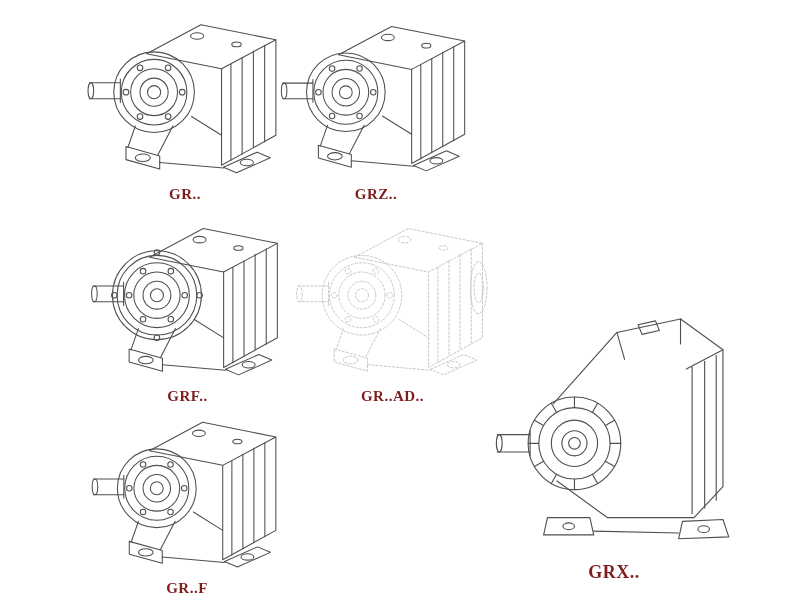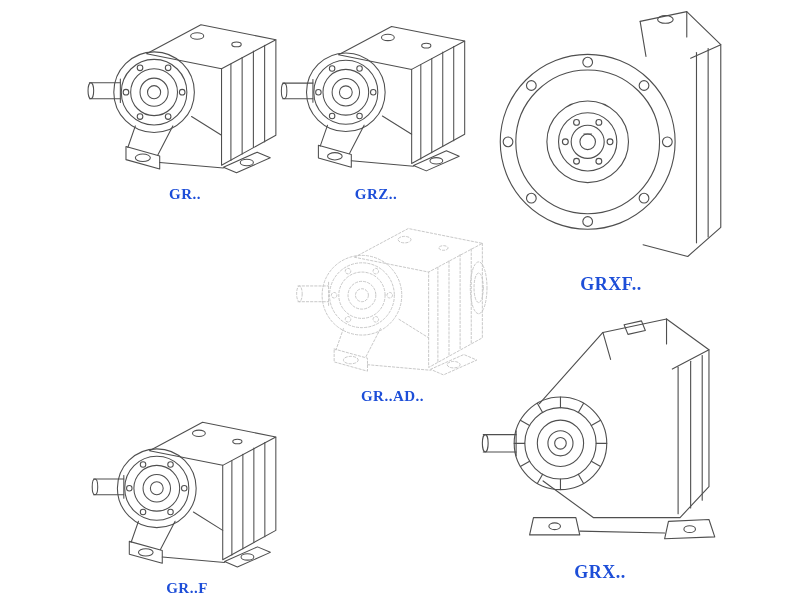--- a/index.html
+++ b/index.html
@@ -1,21 +1,21 @@
 <!DOCTYPE html>
 <html><head>
 <meta charset="utf-8">
 <style>
   *{box-sizing:border-box;margin:0;padding:0}
   html,body{width:800px;height:600px;background:#ffffff;overflow:hidden}
   .page{position:relative;width:800px;height:600px;font-family:"Liberation Serif",serif;background:#fff}
   .cell{position:absolute;display:flex;flex-direction:column;align-items:center}
   .cell svg.draw{flex:1 1 auto;width:100%;min-height:0;fill:none;stroke:#4f4f4f;stroke-width:1.15;stroke-linecap:round;stroke-linejoin:round}
   .cell.phantom svg.draw{stroke:#c4c4c4;stroke-dasharray:2.5 2;stroke-width:1}
-  .model-label{flex:0 0 auto;height:22px;line-height:20px;font-weight:bold;font-size:15px;letter-spacing:.5px;color:#1d4ed8;text-align:center;white-space:nowrap}
+  .model-label{flex:0 0 auto;height:22px;line-height:20px;font-weight:bold;font-size:15px;letter-spacing:.5px;color:#7f1d1d;text-align:center;white-space:nowrap}
   .cell.big .model-label{height:26px;font-size:18px;line-height:24px}
 </style>
 </head>
 <body>
 
 <div class="page">
 
   <svg width="0" height="0" style="position:absolute" aria-hidden="true">
     <defs>
       <g id="g-helical">
@@ -157,43 +157,43 @@
     <figcaption class="model-label">GR..</figcaption>
   </figure>
 
   <figure class="cell" style="left:280px;top:6px;width:192px;height:200px">
     <svg class="draw">
         <use href="#sym-helical"></use>
       </svg>
     <figcaption class="model-label">GRZ..</figcaption>
   </figure>
 
-  <figure class="cell big" style="left:492px;top:0px;width:238px;height:298px">
+
+  <figure class="cell" style="left:85px;top:210px;width:205px;height:198px">
     <svg class="draw">
-        <use href="#sym-grxf"></use>
+        <use href="#sym-helical-flange"></use>
       </svg>
-    <figcaption class="model-label">GRXF..</figcaption>
+    <figcaption class="model-label">GRF..</figcaption>
   </figure>
-
 
   <figure class="cell phantom" style="left:290px;top:210px;width:205px;height:198px">
     <svg class="draw">
         <use href="#sym-adapter"></use>
       </svg>
     <figcaption class="model-label">GR..AD..</figcaption>
   </figure>
 
   <figure class="cell" style="left:88px;top:404px;width:198px;height:196px">
     <svg class="draw">
         <use href="#sym-helical"></use>
       </svg>
     <figcaption class="model-label">GR..F</figcaption>
   </figure>
 
 
-  <figure class="cell big" style="left:476px;top:290px;width:248px;height:296px">
+  <figure class="cell big" style="left:490px;top:290px;width:248px;height:296px">
     <svg class="draw">
         <use href="#sym-grx"></use>
       </svg>
     <figcaption class="model-label">GRX..</figcaption>
   </figure>
 
 </div>
 
 </body></html>

